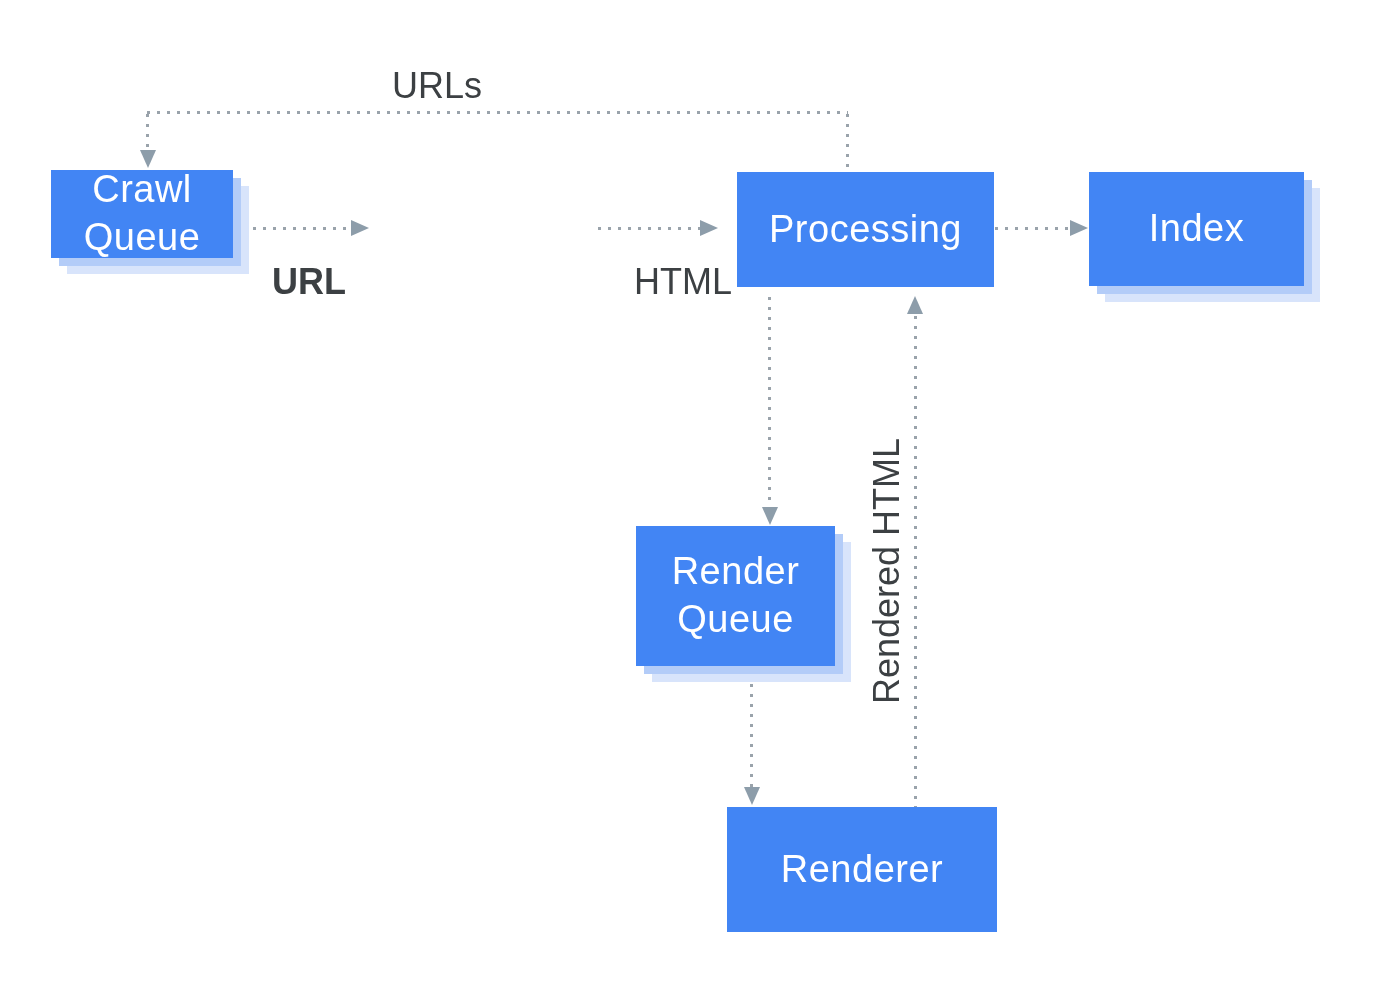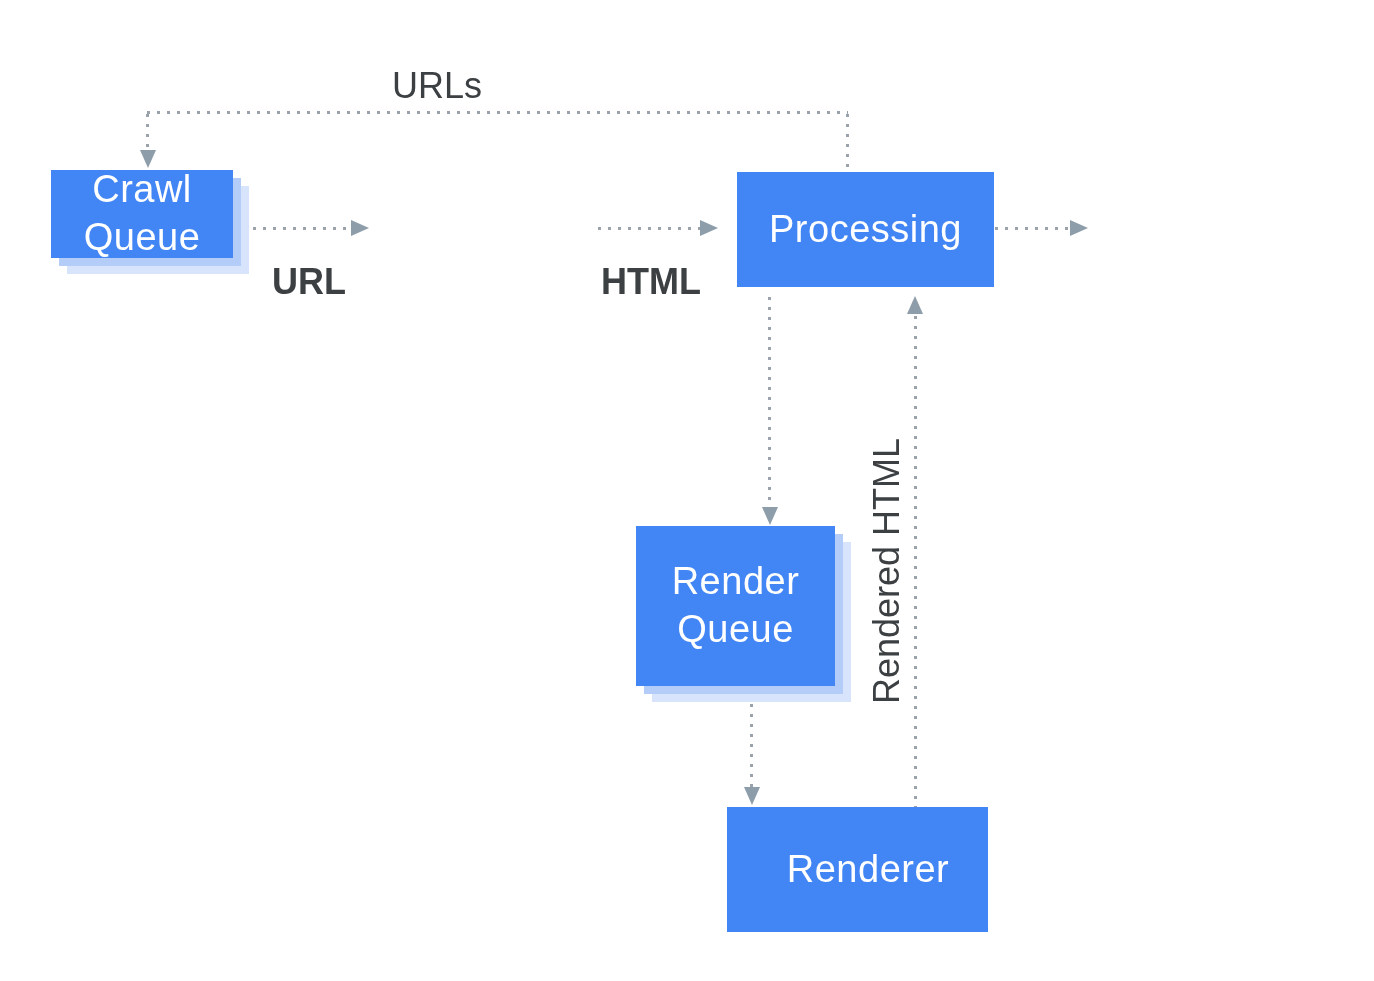--- a/index.html
+++ b/index.html
@@ -31,22 +31,22 @@
     letter-spacing: 0.5px;
   }
   .node.stacked {
     box-shadow: 8px 8px 0 0 var(--shadow_inner, #b3ccf8),
                 16px 16px 0 0 var(--shadow_outer, #d8e4fb);
   }
   .n-crawl-queue  { left: 51px;  top: 170px; width: 182px; height: 88px; }
   .n-crawler      { left: 371px; top: 171px; width: 208px; height: 116px; }
   .n-processing   { left: 720px; top: 172px; width: 257px; height: 115px; margin-left: 17px; }
   .n-index        { left: 1089px;top: 172px; width: 215px; height: 114px; }
-  .n-render-queue { left: 636px; top: 526px; width: 199px; height: 160px; }
-  .n-renderer     { left: 727px; top: 807px; width: 240px; height: 125px; padding-left: 21px; }
+  .n-render-queue { left: 636px; top: 526px; width: 199px; height: 140px; }
+  .n-renderer     { left: 727px; top: 807px; width: 270px; height: 125px; }
 
   
   .dh {
     position: absolute;
     height: 3px;
     background-image: repeating-linear-gradient(to right,
       var(--connector_dot, #9aa3ab) 0 3px, transparent 3px 10px);
   }
   .dv {
     position: absolute;
@@ -106,21 +106,21 @@
   
   .lbl {
     position: absolute;
     color: var(--label_text, #3c4043);
     font-size: 36px;
     line-height: 1;
     white-space: nowrap;
   }
   .lbl-urls { left: 437px; top: 40px; transform: translateX(-50%); margin-top: 28px; }
   .lbl-url  { left: 309px; top: 264px; transform: translateX(-50%); font-weight: bold; }
-  .lbl-html { left: 651px; top: 264px; transform: translateX(-50%); font-weight: bold; }
+  .lbl-html { left: 683px; top: 264px; transform: translateX(-50%); }
   .lbl-rendered-html {
     left: 887px; top: 571px;
     transform: translate(-50%, -50%) rotate(-90deg);
   }
 </style>
 </head>
 <body>
 
 <div class="canvas">
 
@@ -168,20 +168,23 @@
   <div class="node stacked n-crawl-queue">
     <span>Crawl</span>
     <span>Queue</span>
   </div>
 
 
   <div class="node n-processing">
     <span>Processing</span>
   </div>
 
+  <div class="node stacked n-index">
+    <span>Index</span>
+  </div>
 
   <div class="node stacked n-render-queue">
     <span>Render</span>
     <span>Queue</span>
   </div>
 
   <div class="node n-renderer">
     <span>Renderer</span>
   </div>
 

